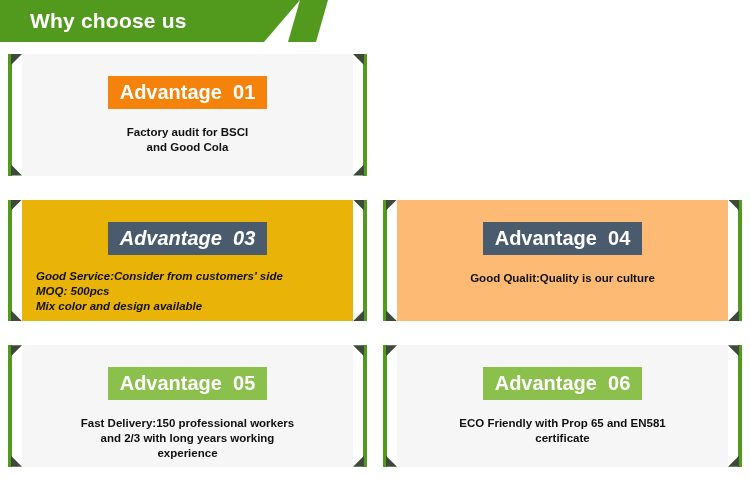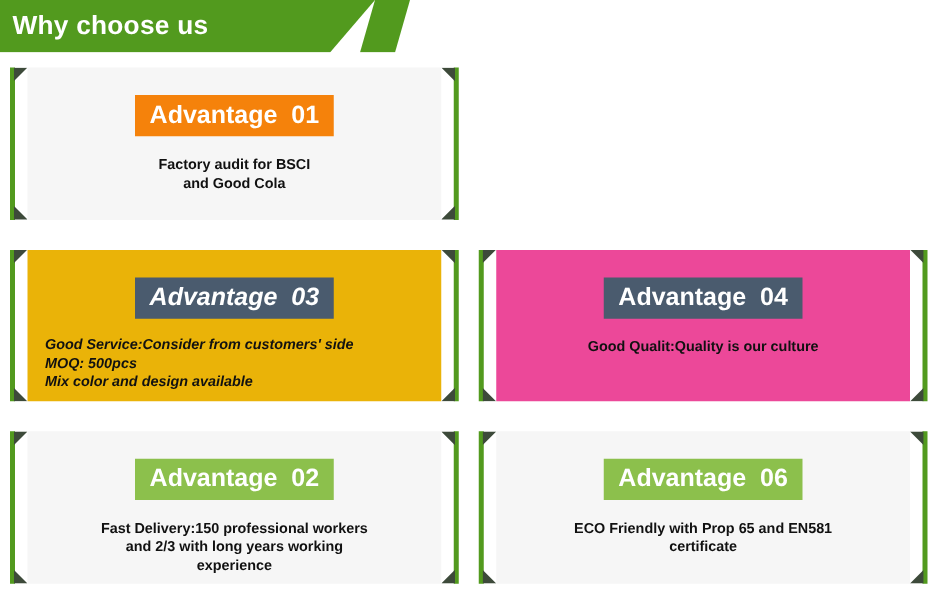--- a/index.html
+++ b/index.html
@@ -36,21 +36,21 @@
     position: absolute;
     left: 288px;
     top: 0;
     width: 40px;
     height: 42px;
     background: var(--brandGreen, #529A1E);
     clip-path: polygon(30% 0, 100% 0, 70% 100%, 0 100%);
   }
   .header-title {
     position: absolute;
-    left: 10px;
+    left: 30px;
     top: 6px;
     color: #ffffff;
     font-size: 21px;
     font-weight: bold;
     letter-spacing: 0.2px;
     line-height: 30px;
     white-space: nowrap;
   }
 
   
@@ -200,21 +200,21 @@
         <div class="card-inner">
           <div class="badge" style="background: rgb(74, 91, 110);">Advantage  03</div>
           <div class="body-text left-align" style="color: rgb(17, 17, 17);">Good Service:Consider from customers' side
 MOQ: 500pcs
 Mix color and design available</div>
         </div>
       </div>
     </div>
 
     <div class="cell">
-      <div class="card" style="background: #ec4899;">
+      <div class="card" style="background: #fdba74;">
         <div class="bracket left">
           <div class="bracket-bar" style="background: rgb(82, 154, 30);"></div>
           <div class="tab top" style="background: rgb(61, 74, 58);"></div>
           <div class="tab bottom" style="background: rgb(61, 74, 58);"></div>
         </div>
         <div class="bracket right">
           <div class="bracket-bar" style="background: rgb(82, 154, 30);"></div>
           <div class="tab top" style="background: rgb(61, 74, 58);"></div>
           <div class="tab bottom" style="background: rgb(61, 74, 58);"></div>
         </div>
@@ -233,21 +233,21 @@
           <div class="bracket-bar" style="background: rgb(82, 154, 30);"></div>
           <div class="tab top" style="background: rgb(61, 74, 58);"></div>
           <div class="tab bottom" style="background: rgb(61, 74, 58);"></div>
         </div>
         <div class="bracket right">
           <div class="bracket-bar" style="background: rgb(82, 154, 30);"></div>
           <div class="tab top" style="background: rgb(61, 74, 58);"></div>
           <div class="tab bottom" style="background: rgb(61, 74, 58);"></div>
         </div>
         <div class="card-inner">
-          <div class="badge" style="background: rgb(140, 192, 76);">Advantage  02</div>
+          <div class="badge" style="background: rgb(140, 192, 76);">Advantage  05</div>
           <div class="body-text" style="color: rgb(17, 17, 17);">Fast Delivery:150 professional workers
 and 2/3 with long years working
 experience</div>
         </div>
       </div>
     </div>
 
     <div class="cell">
       <div class="card" style="background: rgb(246, 246, 246);">
         <div class="bracket left">

